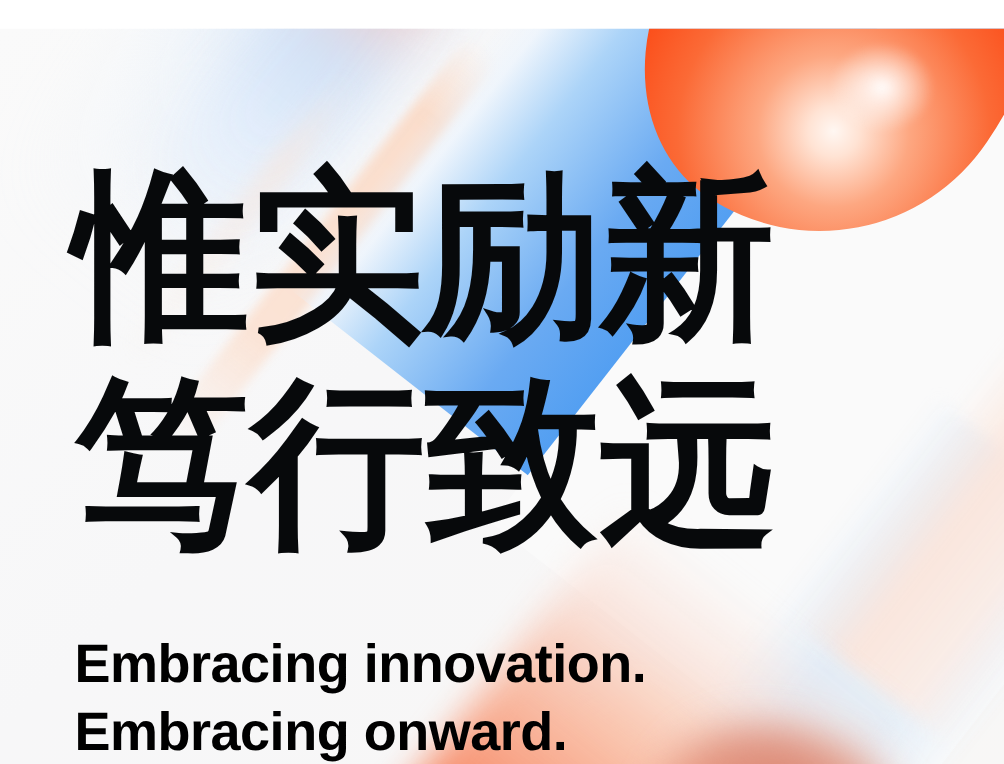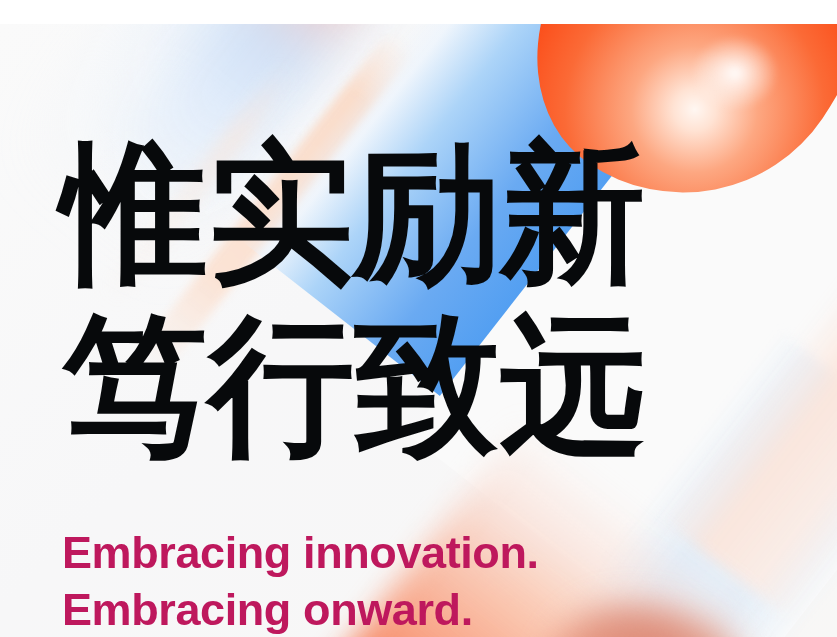--- a/index.html
+++ b/index.html
@@ -284,21 +284,21 @@
     top: 500px;
     width: 700px;
   }
   .en-line {
     display: block;
     font-family: "Liberation Sans", "DejaVu Sans", sans-serif;
     font-weight: 700;
     font-size: 45px;
     line-height: 57px;
     letter-spacing: -.4px;
-    color: #be185d;
+    color: #000000;
     white-space: nowrap;
   }
 </style>
 </head>
 <body>
 
 <div id="poster">
 
   <div class="bg-layer bg-base"></div>
 

